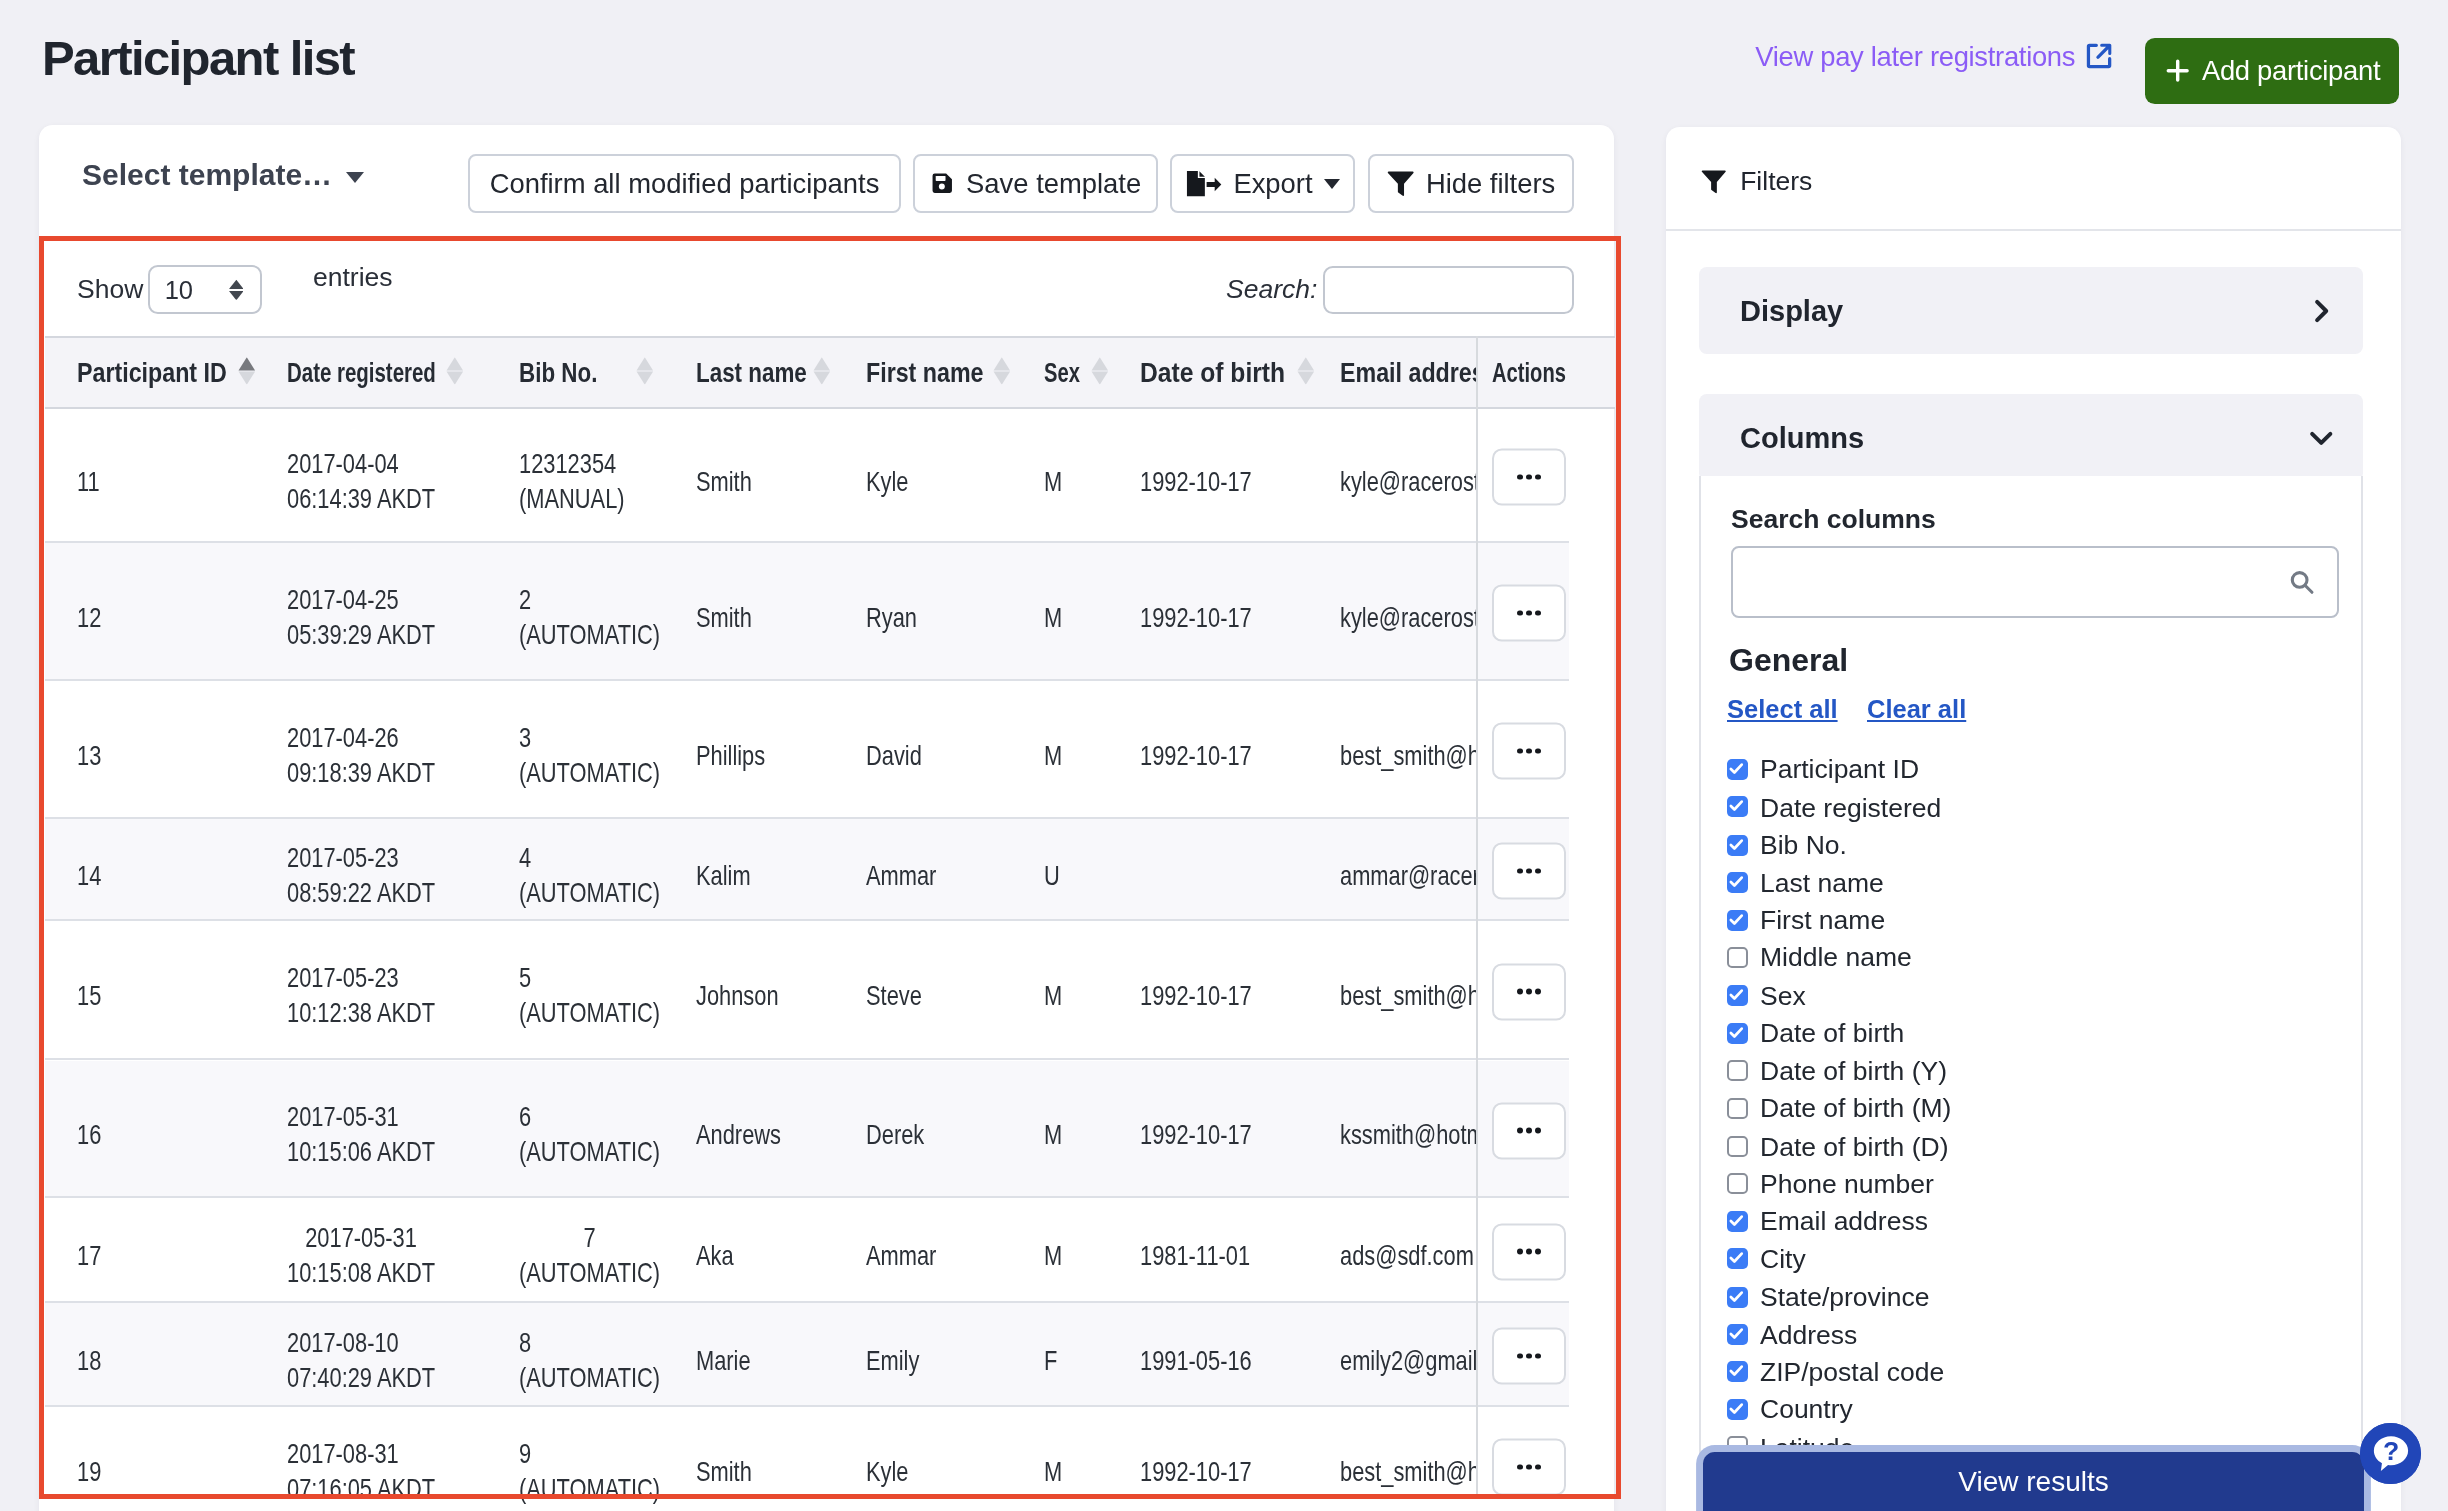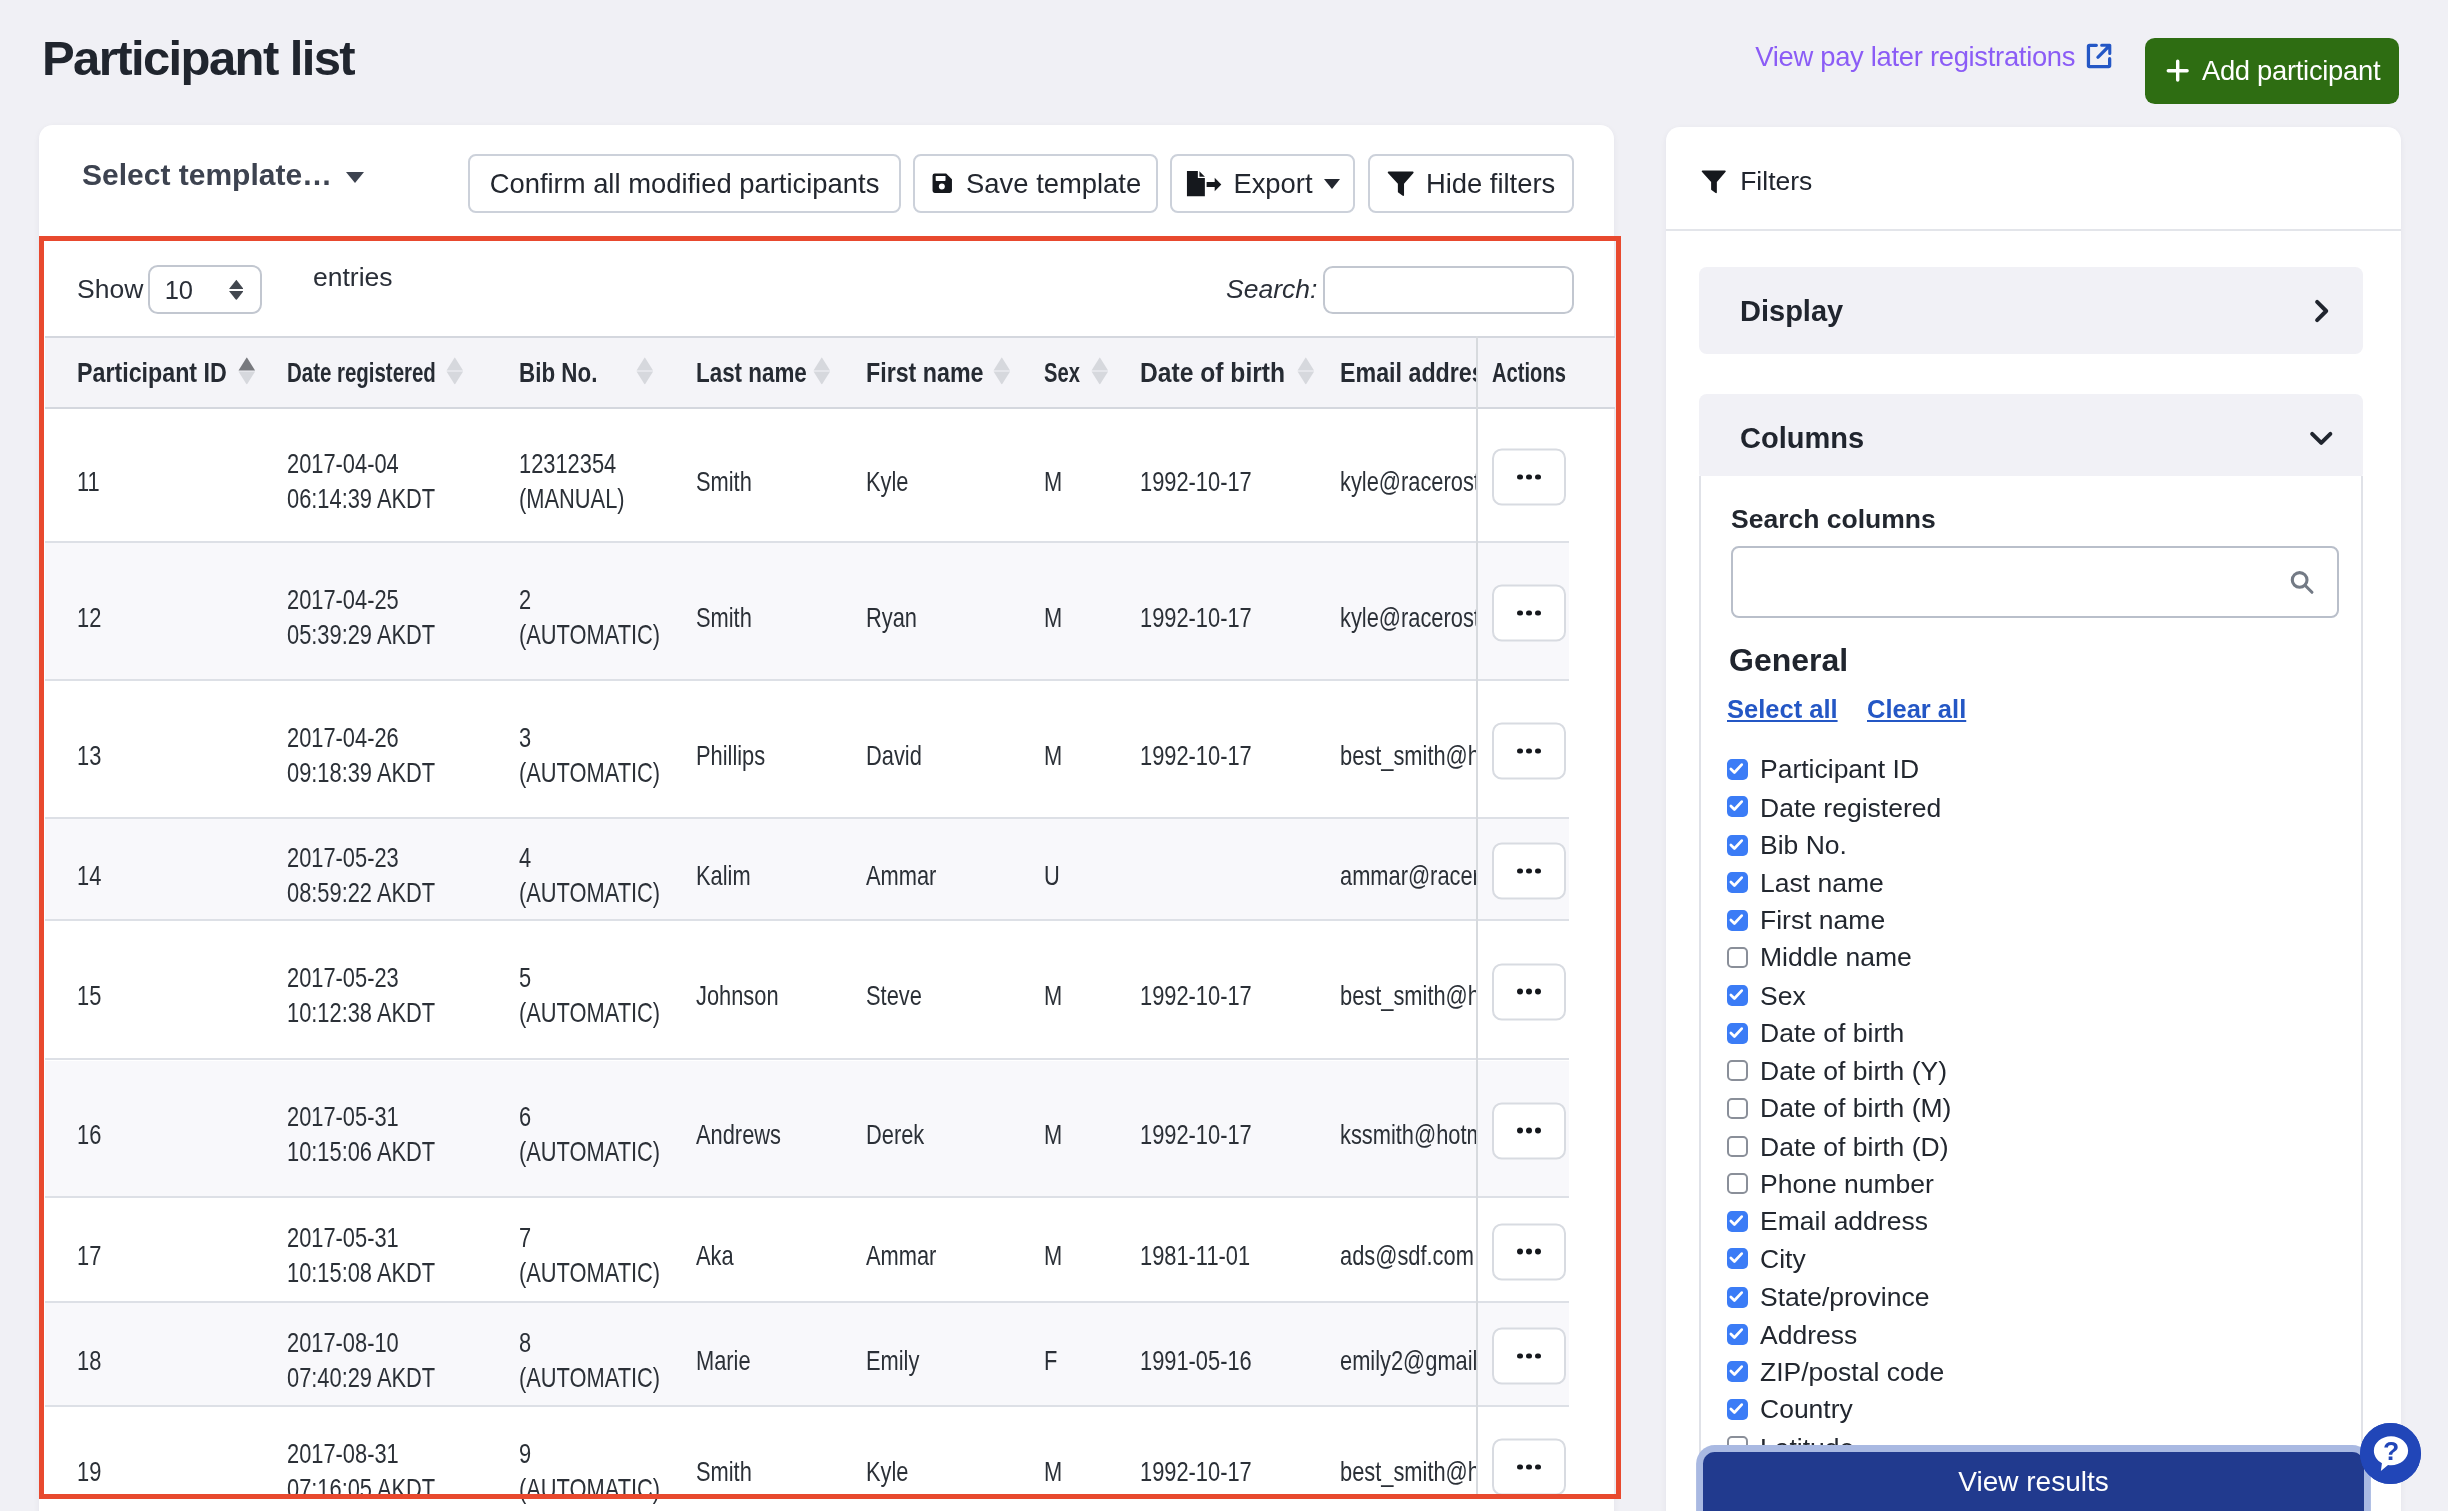--- a/index.html
+++ b/index.html
@@ -252,21 +252,21 @@
 <div class="td" style="left:1095px;">1992-10-17</div>
 <div class="eclip" style="left:1295px;">
       <div class="td" style="left:0;">kssmith@hotmail.com</div>
     </div>
 <div class="abtn">
       <i></i>
       <i></i>
       <i></i>
     </div>
 </div>
-<div class="trow" style="top:1198px; height:105px;">
+<div class="trow" style="top:1198px; height:105px;text-align:center;">
 <div class="td" style="left:32px;">17</div>
 <div class="td" style="left:242px;">2017-05-31<br>10:15:08 AKDT</div>
 <div class="td" style="left:474px;">7<br>(AUTOMATIC)</div>
 <div class="td" style="left:651px;">Aka</div>
 <div class="td" style="left:821px;">Ammar</div>
 <div class="td" style="left:999px;">M</div>
 <div class="td" style="left:1095px;">1981-11-01</div>
 <div class="eclip" style="left:1295px;">
       <div class="td" style="left:0;">ads@sdf.com</div>
     </div>

